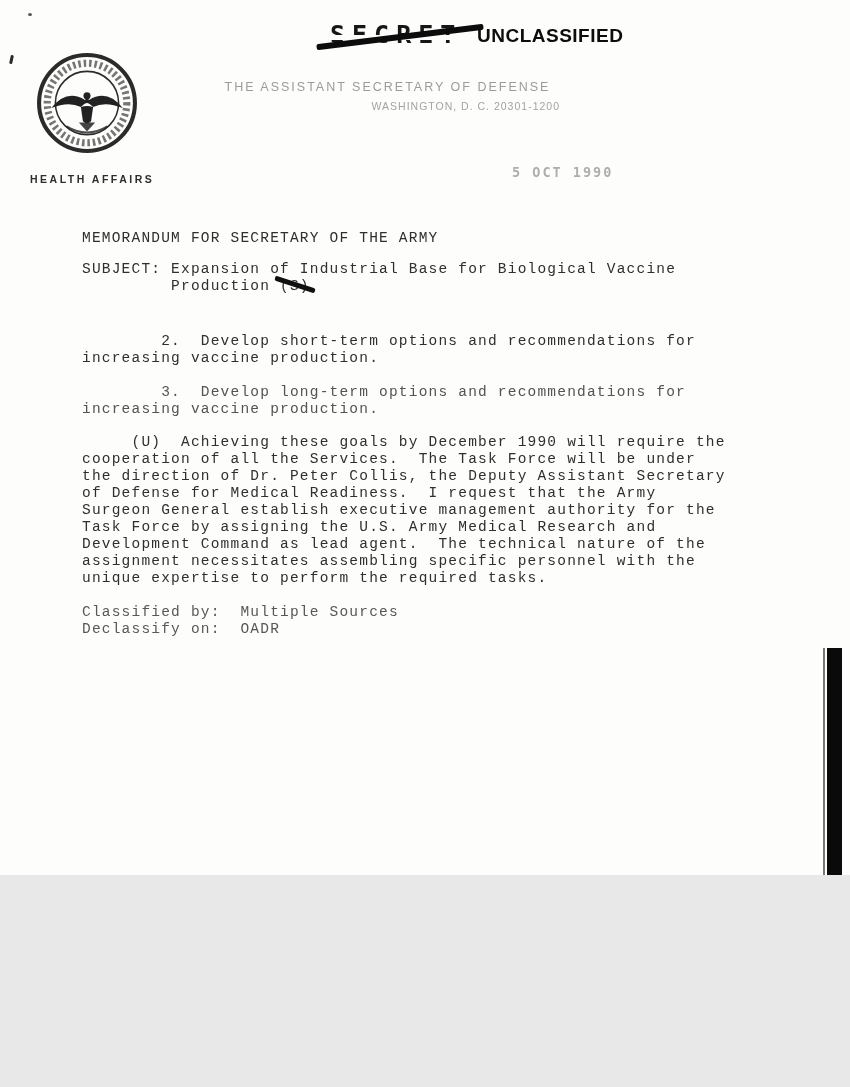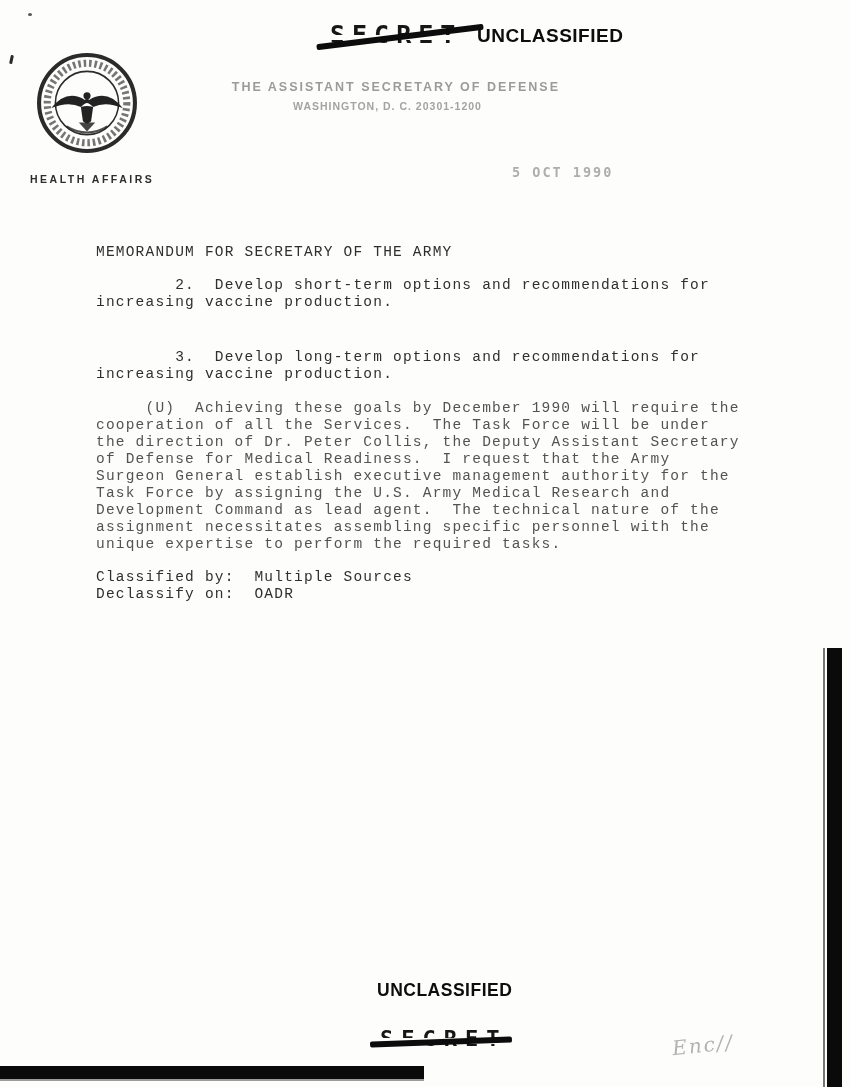--- a/index.html
+++ b/index.html
@@ -1,17 +1,17 @@
 <!DOCTYPE html>
 <html><head>
 <meta charset="utf-8">
 <style>
   html,body{margin:0;padding:0;background:#e8e8e8;}
   .page{
-    position:relative; width:850px; height:1087px; background:#fdfdfc;
+    position:relative; width:850px; height:875px; background:#fdfdfc;
     font-family:"Liberation Sans", sans-serif; overflow:hidden;
     box-shadow:0 0 4px rgba(0,0,0,.3);
   }
   
   .stamp{
     position:absolute; font-family:"DejaVu Sans Mono", monospace; font-weight:bold;
     color:#161616;
   }
   .stamp .txt{position:relative; z-index:1; display:inline-block;}
   .stamp .band{position:absolute; z-index:2; left:-4px; right:-6px; background:#fdfdfc;}
@@ -21,43 +21,43 @@
   .stamp-top .strike{left:-14px; top:14px; width:168px; height:6px; transform:rotate(-7deg);}
   .stamp-bottom{left:380px; top:1026px; font-size:22px; letter-spacing:8px;}
   .stamp-bottom .band{top:12px; height:6px;}
   .stamp-bottom .strike{left:-10px; top:13px; width:142px; height:6px; transform:rotate(-2deg);}
 
   .unclassified-top{
     position:absolute; left:477px; top:25px; font-size:19px; font-weight:bold;
     letter-spacing:.5px; color:#0d0d0d;
   }
   .letterhead1{
-    position:absolute; left:215px; top:80px; width:345px; text-align:right;
-    font-size:12.5px; letter-spacing:2px; color:#9b9b9b; font-weight:bold;
+    position:absolute; left:215px; top:80px; width:345px; text-align:center;
+    font-size:12.5px; letter-spacing:2px; color:#9b9b9b; font-weight:normal;
   }
   .letterhead2{
-    position:absolute; left:215px; top:100px; width:345px; text-align:center;
-    font-size:10.5px; letter-spacing:1px; color:#a3a3a3; font-weight:bold;
+    position:absolute; left:215px; top:100px; width:345px; text-align:right;
+    font-size:10.5px; letter-spacing:1px; color:#a3a3a3; font-weight:normal;
   }
   .date-stamp{
     position:absolute; left:512px; top:164px; font-size:13.5px; letter-spacing:2px;
     color:#aeaeae; font-family:"DejaVu Sans Mono", monospace; font-weight:bold;
   }
   .seal{position:absolute; left:36px; top:52px; width:102px; height:102px;}
   .health-affairs{
     position:absolute; left:30px; top:173px; font-size:10.5px; letter-spacing:2.5px;
     color:#2d2d2d; font-weight:bold;
   }
   
   .memo-body{
     position:absolute; left:80px; top:228px; width:700px;
     font-family:"Liberation Mono","DejaVu Sans Mono", monospace;
     font-size:14.5px; letter-spacing:1.2px; line-height:17px; color:#2f2f2f;
   }
-  .para{position:relative; white-space:pre; margin:16px;}
+  .para{position:relative; white-space:pre; margin:2px;}
   .para:nth-child(2){margin-top:14px;}
   .para:nth-child(3){margin-top:38px;}
   .para:nth-child(4){margin-top:17px; color:#535353;}
   .para:nth-child(5){margin-top:16px;}
   .para:nth-child(6){margin-top:17px; color:#585858;}
   .para:nth-child(7){margin-top:17px; color:#585858;}
   .para:nth-child(8){margin-top:14px; color:#474747;text-decoration:underline;}
   .para:nth-child(9){margin-top:10px; color:#5a5a5a;}
   .para:nth-child(10){margin-top:58px; color:#404040;}
   .strike-marker::after{
@@ -121,20 +121,22 @@
         <path d="M44 54 Q50 52 56 54 L54 68 Q50 72 46 68 Z"></path>
         <path d="M42 69 L58 69 L50 78 Z" opacity="0.85"></path>
       </g>
       <path d="M30 73 Q50 85 70 73" stroke="#222" stroke-width="2" fill="none" opacity="0.8"></path>
     </svg>
   </div>
   <div class="health-affairs">HEALTH AFFAIRS</div>
 
   <div class="memo-body">
       <div class="para">MEMORANDUM FOR SECRETARY OF THE ARMY</div>
+      <div class="para strike-subject">SUBJECT: Expansion of Industrial Base for Biological Vaccine
+         Production (S)</div>
       <div class="para">        2.  Develop short-term options and recommendations for
 increasing vaccine production.</div>
       <div class="para">        3.  Develop long-term options and recommendations for
 increasing vaccine production.</div>
       <div class="para">     (U)  Achieving these goals by December 1990 will require the
 cooperation of all the Services.  The Task Force will be under
 the direction of Dr. Peter Collis, the Deputy Assistant Secretary
 of Defense for Medical Readiness.  I request that the Army
 Surgeon General establish executive management authority for the
 Task Force by assigning the U.S. Army Medical Research and

